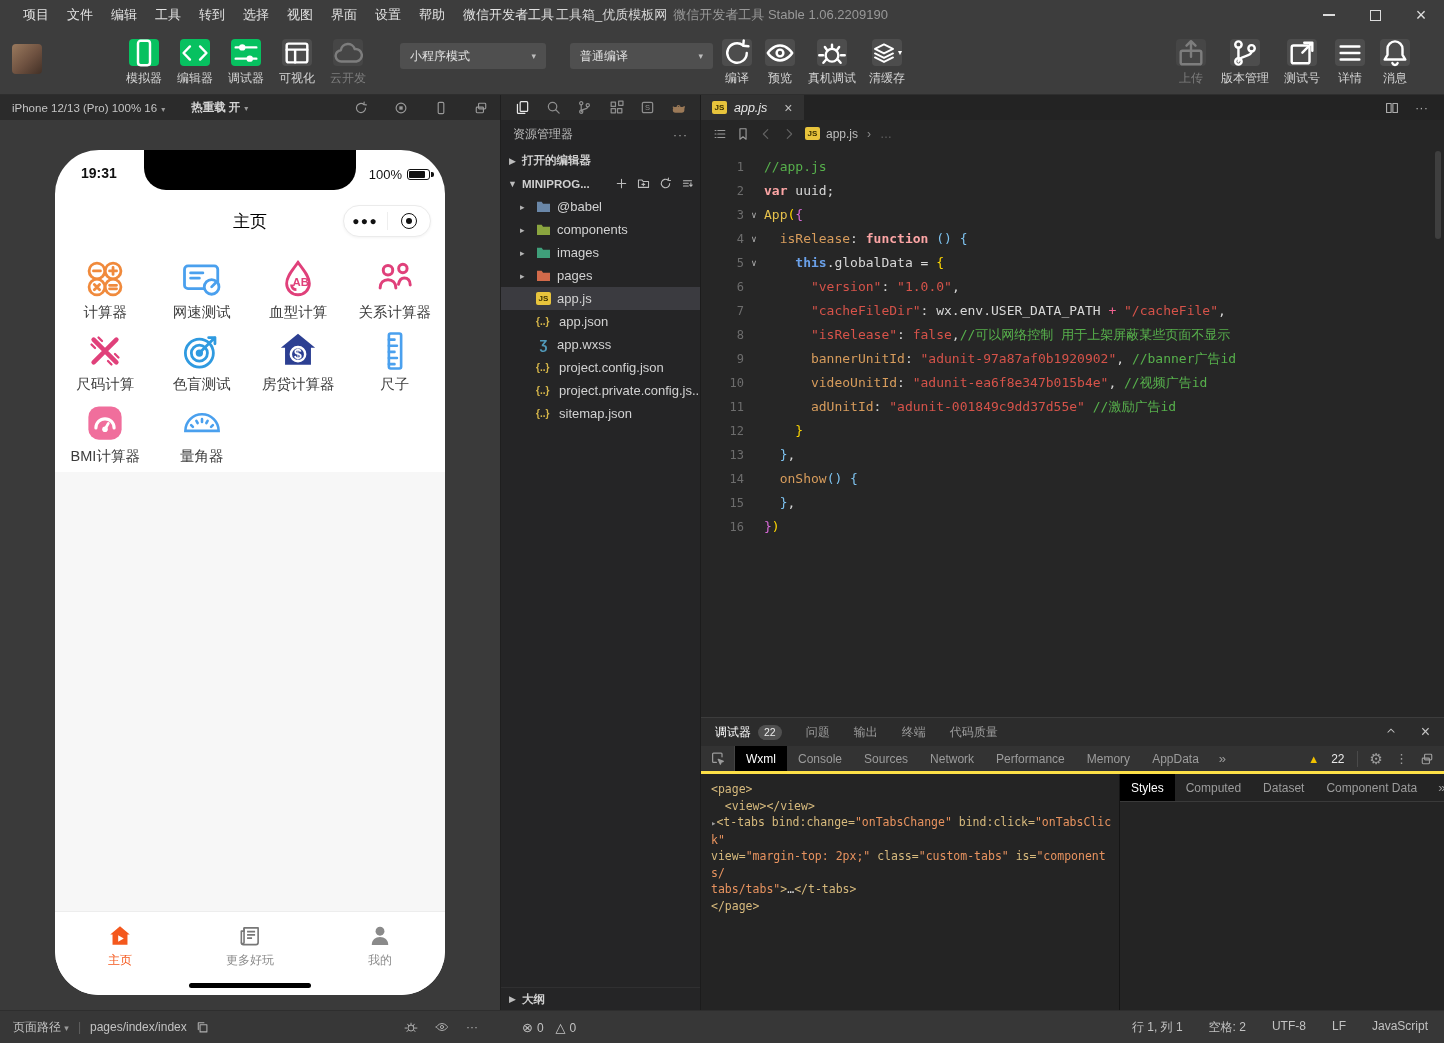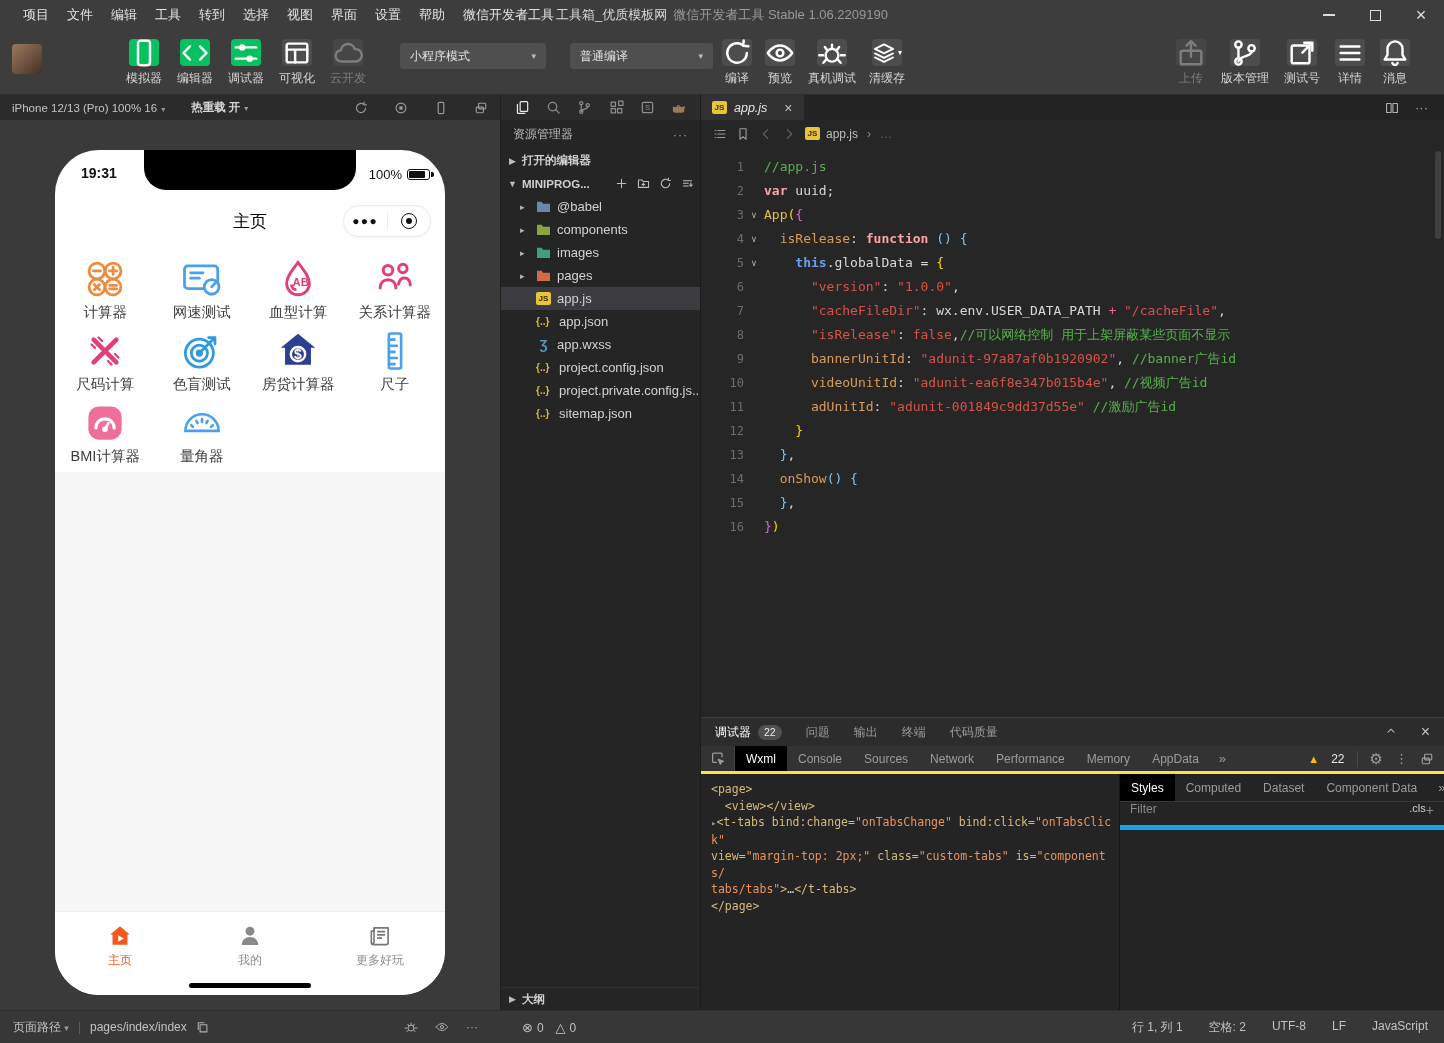--- a/index.html
+++ b/index.html
@@ -154,21 +154,21 @@
   .warn-tri{color:#f2c200;font-size:11px}
   .warn-num{color:#e8e8e8}
   .dt-right .icon{width:14px;height:14px;color:#9c9c9c}
   .gear{font-size:15px;color:#9c9c9c}
   .dotsv{font-size:13px;color:#9c9c9c;letter-spacing:0}
   .dt-content{flex:1;display:flex;min-height:0}
   .wxml{flex:1;padding:7px 6px 0 10px;font-family:"DejaVu Sans Mono","Liberation Mono",monospace;
         font-size:11.5px;line-height:16.5px;color:#d4d4d4;overflow:hidden}
   .wxml div{white-space:pre-wrap;word-break:break-all}
   .tg{color:#d7ba7d}.at{color:#d7ba7d}.vl{color:#e8935f}.ar{color:#9a9a9a;font-size:9px}
-  .stylespanel{width:325px;border-left:1px solid #151515;display:flex;flex-direction:column;background:#242424}
+  .stylespanel{width:325px;border-left:1px solid #151515;display:flex;flex-direction:row;background:#242424}
   .sp-tabs{height:28px;display:flex;align-items:stretch;font-size:12px;color:#9c9c9c;border-bottom:1px solid #3a3a3a;flex:none}
   .sp-tab{display:flex;align-items:center;padding:0 11px;white-space:nowrap}
   .sp-tab.active{background:#000;color:#fff}
   .sp-more{margin-left:auto;display:flex;align-items:center;padding:0 10px;font-size:13px}
   .sp-filter{height:28px;display:flex;align-items:flex-start;padding:0 10px;border-bottom:5px solid #0ea5e9;font-size:12px;color:#8a8a8a;gap:0;flex:none}
   .sp-cls{margin-left:auto;color:#d2d2d2;font-size:11px}
   .sp-plus{color:#8a8a8a;font-size:14px}
 
   
   .statusbar{position:absolute;bottom:0;left:0;width:1444px;height:33px;background:#373737;display:flex;
@@ -545,37 +545,37 @@
                   <svg viewBox="0 0 24 24">
                     <path d="M12 3 3 10.6h2.1V20h13.8v-9.4H21z" fill="#f4581d"></path>
                     <path d="M10.3 11.2v6.2l5.2-3.1z" fill="#fff"></path>
                   </svg>
                 </span>
                 <div>主页</div>
               </div>
               <div class="tb-item">
                 <span class="icon">
                   <svg viewBox="0 0 24 24">
-                    <circle cx="12" cy="7.6" r="4.1" fill="#8a8a8a"></circle>
-                    <path d="M4.4 20.2c0-4.6 3.4-7.2 7.6-7.2s7.6 2.6 7.6 7.2z" fill="#8a8a8a"></path>
-                  </svg>
-                </span>
-                <div>我的</div>
-              </div>
-              <div class="tb-item">
-                <span class="icon">
-                  <svg viewBox="0 0 24 24">
                     <g fill="none" stroke="#777" stroke-width="1.5" stroke-linejoin="round">
                       <path d="M6.5 4.5H19.5V18a2 2 0 0 1-2 2H6a2 2 0 0 1-2-2V7.5h2.5z"></path>
                       <path d="M6.5 4.5V18a1.2 1.2 0 0 1-2.4 0"></path>
                       <path d="M9.3 8h7.4M9.3 11h7.4M9.3 14h4.6"></path>
                     </g>
                   </svg>
                 </span>
                 <div>更多好玩</div>
+              </div>
+              <div class="tb-item">
+                <span class="icon">
+                  <svg viewBox="0 0 24 24">
+                    <circle cx="12" cy="7.6" r="4.1" fill="#8a8a8a"></circle>
+                    <path d="M4.4 20.2c0-4.6 3.4-7.2 7.6-7.2s7.6 2.6 7.6 7.2z" fill="#8a8a8a"></path>
+                  </svg>
+                </span>
+                <div>我的</div>
               </div>
             </div>
         </div>
       </div>
     </div>
 
     <div class="explorer">
       <div class="actbar" id="activity-bar">
           <span class="icon active">
             <svg viewBox="0 0 16 16" fill="none" stroke="currentColor" stroke-width="1.3" stroke-linecap="round" stroke-linejoin="round">

